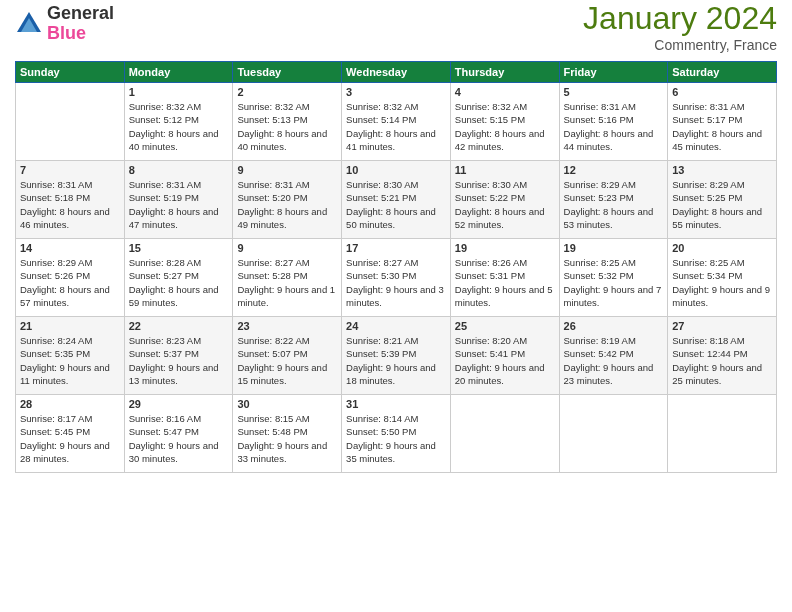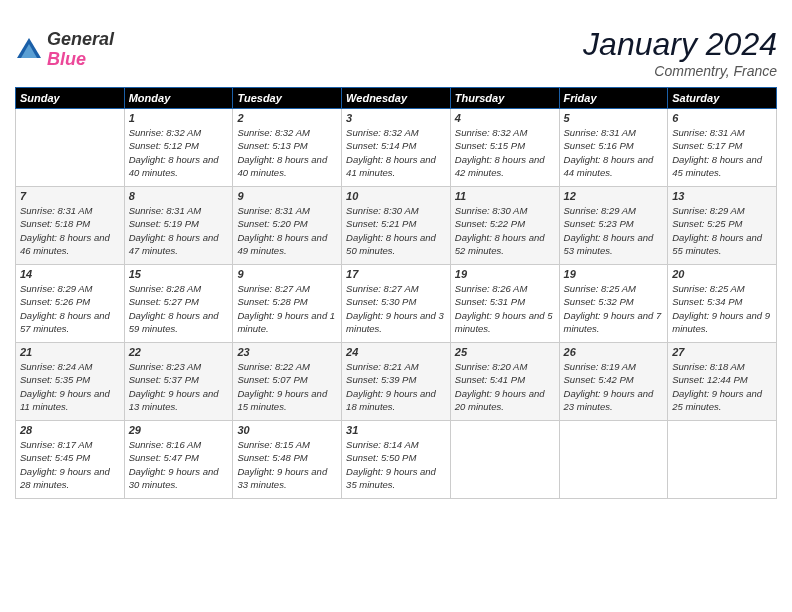--- a/index.html
+++ b/index.html
@@ -6,22 +6,21 @@
     body {
       width: 792px;
       height: 612px;
       font-family: Arial, sans-serif;
       background: #fff;
       overflow: hidden;
     }
     .page {
       width: 792px;
       height: 612px;
-      padding: 26px 15px;
-      font-style: italic;
+      padding: 0 15px;
     }
     .header {
       display: flex;
       justify-content: space-between;
       align-items: flex-start;
       margin-bottom: 8px;
     }
     .logo {
       display: flex;
       align-items: center;
@@ -39,36 +38,36 @@
     .logo-icon {
       width: 28px;
       height: 28px;
       margin-right: 4px;
     }
     .title-block {
       text-align: right;
     }
     .month-title {
       font-size: 32px;
-      color: #0f172a;
+      color: #4d7c0f;
       font-weight: normal;
       margin-left: 24px;
     }
     .location {
       font-size: 14px;
       color: #555;
       text-align: right;
     }
     table {
       width: 100%;
       border-collapse: collapse;
       table-layout: fixed;
     }
     thead tr th {
-      background-color: #000000;
+      background-color: #15803d;
       color: #fff;
       font-size: 11px;
       font-weight: bold;
       padding: 4px 4px;
       text-align: left;
       border: 1px solid #1a5fa8;
     }
     tbody tr td {
       border: 1px solid #ccc;
       vertical-align: top;

